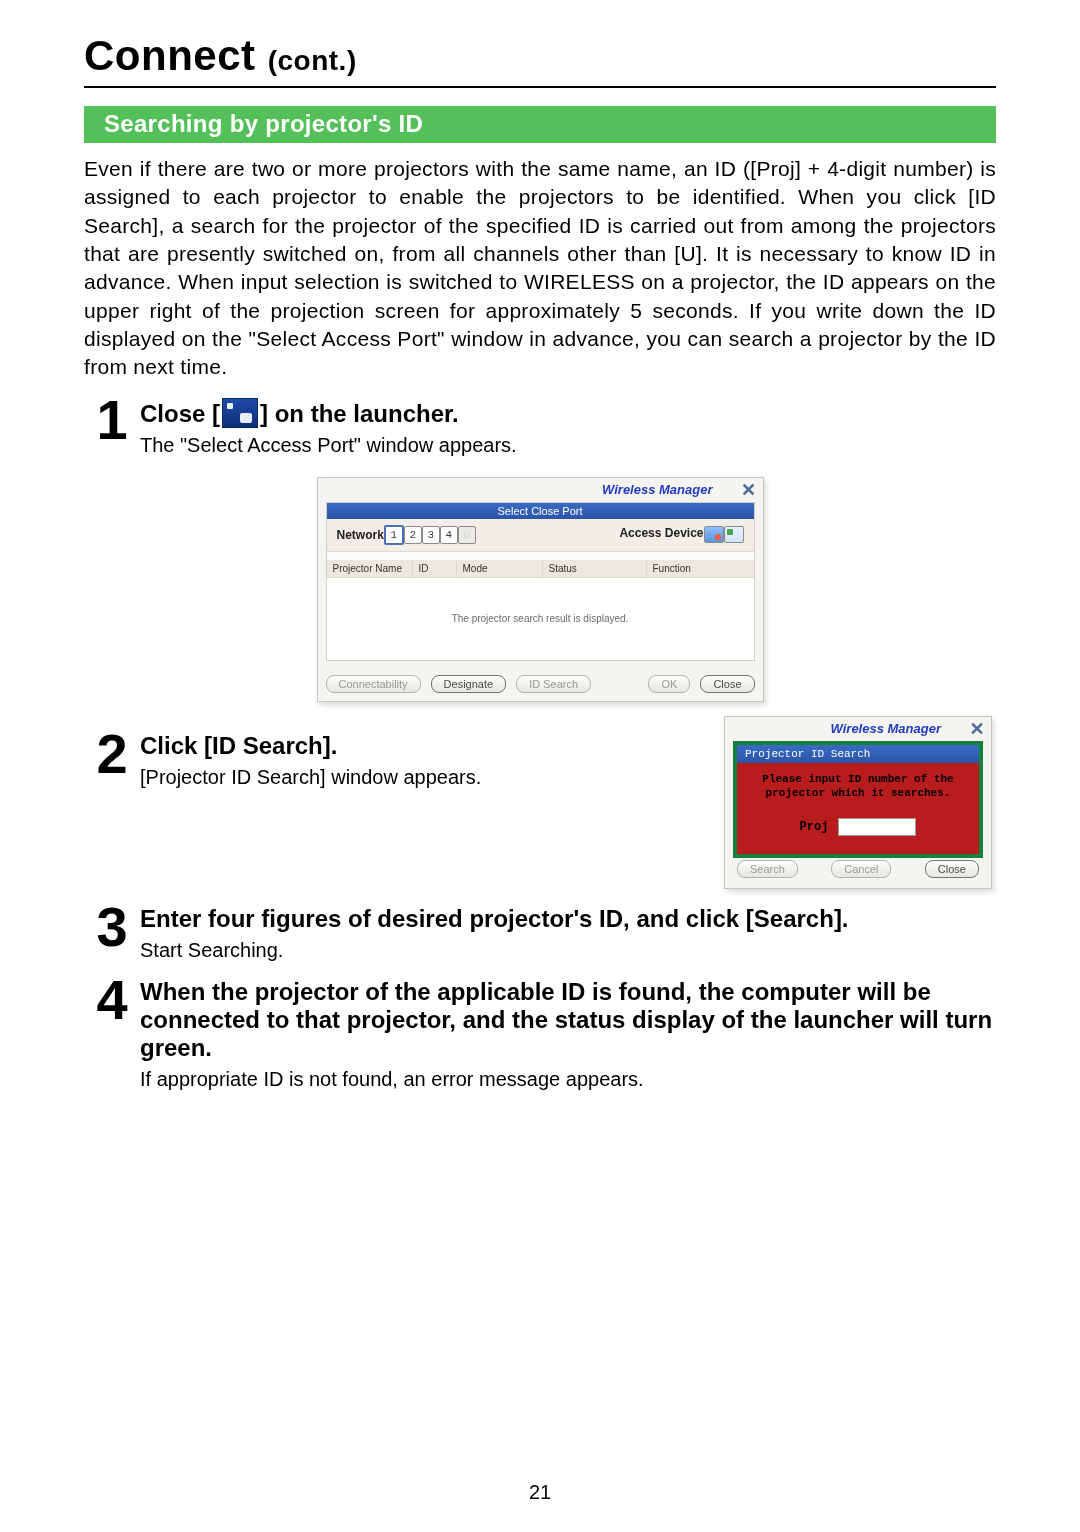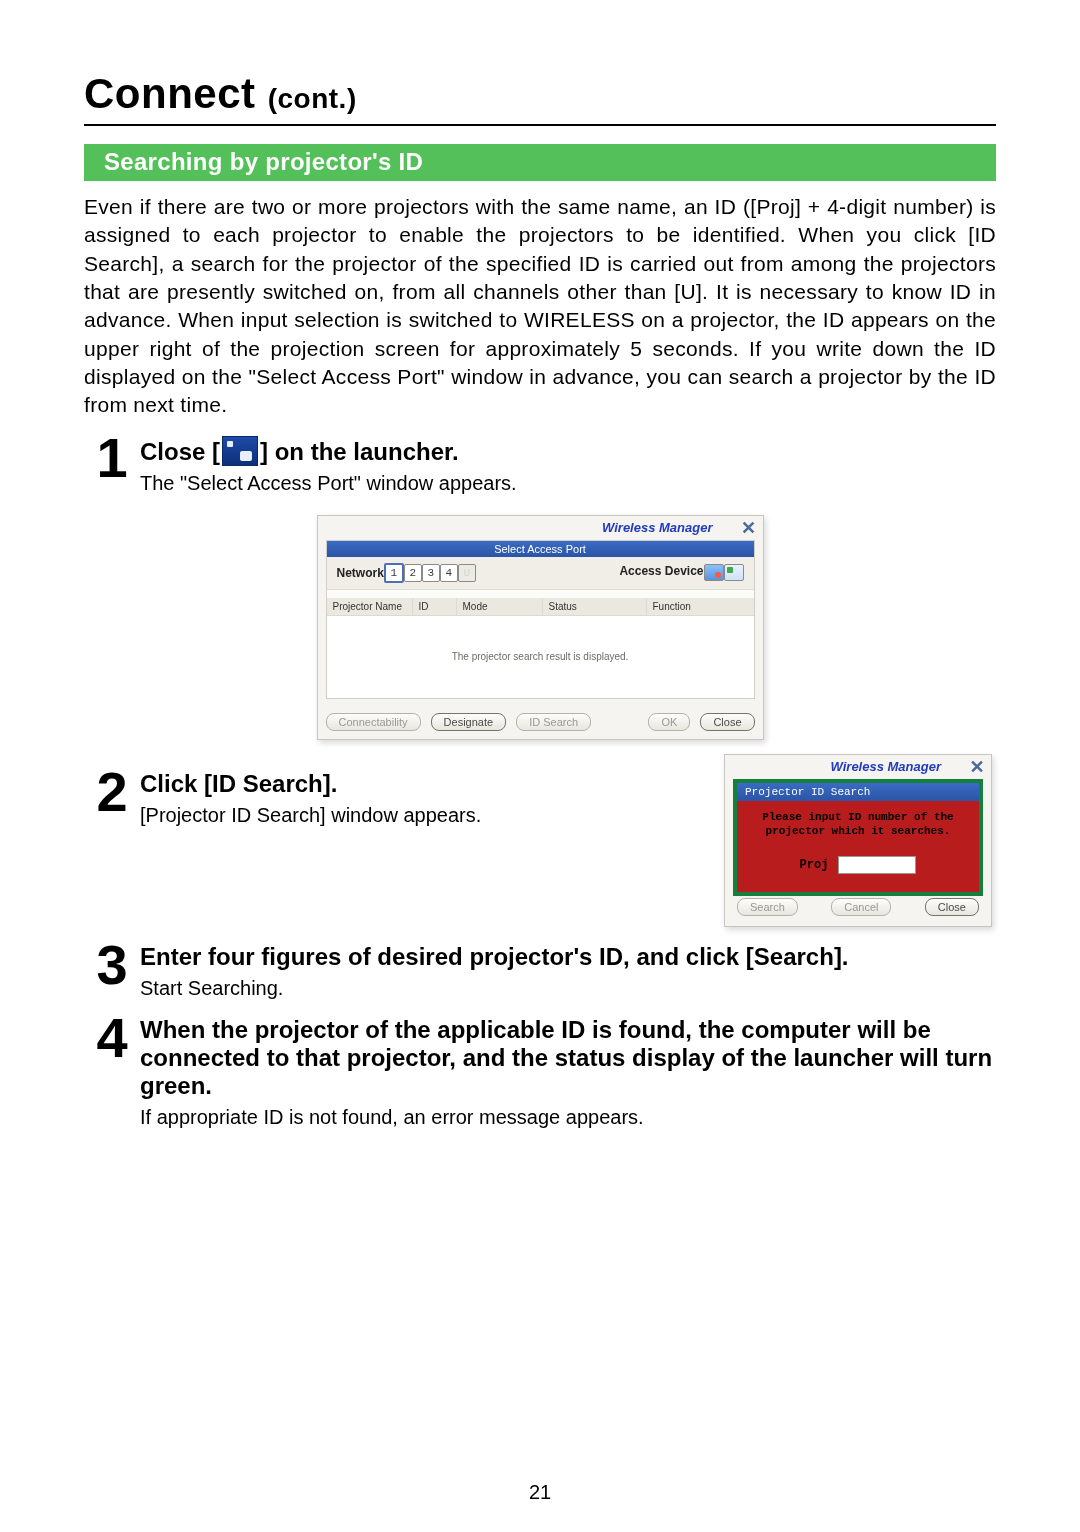--- a/index.html
+++ b/index.html
@@ -6,21 +6,21 @@
     margin: 0;
     padding: 0;
     background: #fff;
     font-family: Arial, Helvetica, sans-serif;
     color: #000;
   }
   .page {
     width: 1080px;
     min-height: 1532px;
     box-sizing: border-box;
-    padding: 70px 84px 30px 84px;
+    padding: 32px 84px 30px 84px;
     position: relative;
     background: #fff;
   }
   h1.title {
     font-size: 42px;
     font-weight: 700;
     margin: 0 0 6px 0;
     letter-spacing: 0.5px;
   }
   h1.title .cont {
@@ -336,21 +336,21 @@
       <p class="step-desc">The "Select Access Port" window appears.</p>
     </div>
   </div>
 
   <div class="sap-window">
     <div class="sap-titlebar">
       <span class="wm-label">Wireless Manager</span>
       <span class="close-x">✕</span>
     </div>
     <div class="pane">
-      <div class="pane-head">Select Access Port</div>
+      <div class="pane-head">Select Close Port</div>
       <div class="net-row">
         <div class="net-left">
           <span class="net-label">Network</span>
           <span class="ch sel">1</span>
           <span class="ch">2</span>
           <span class="ch">3</span>
           <span class="ch">4</span>
           <span class="ch u">U</span>
         </div>
         <div class="ad-right">

